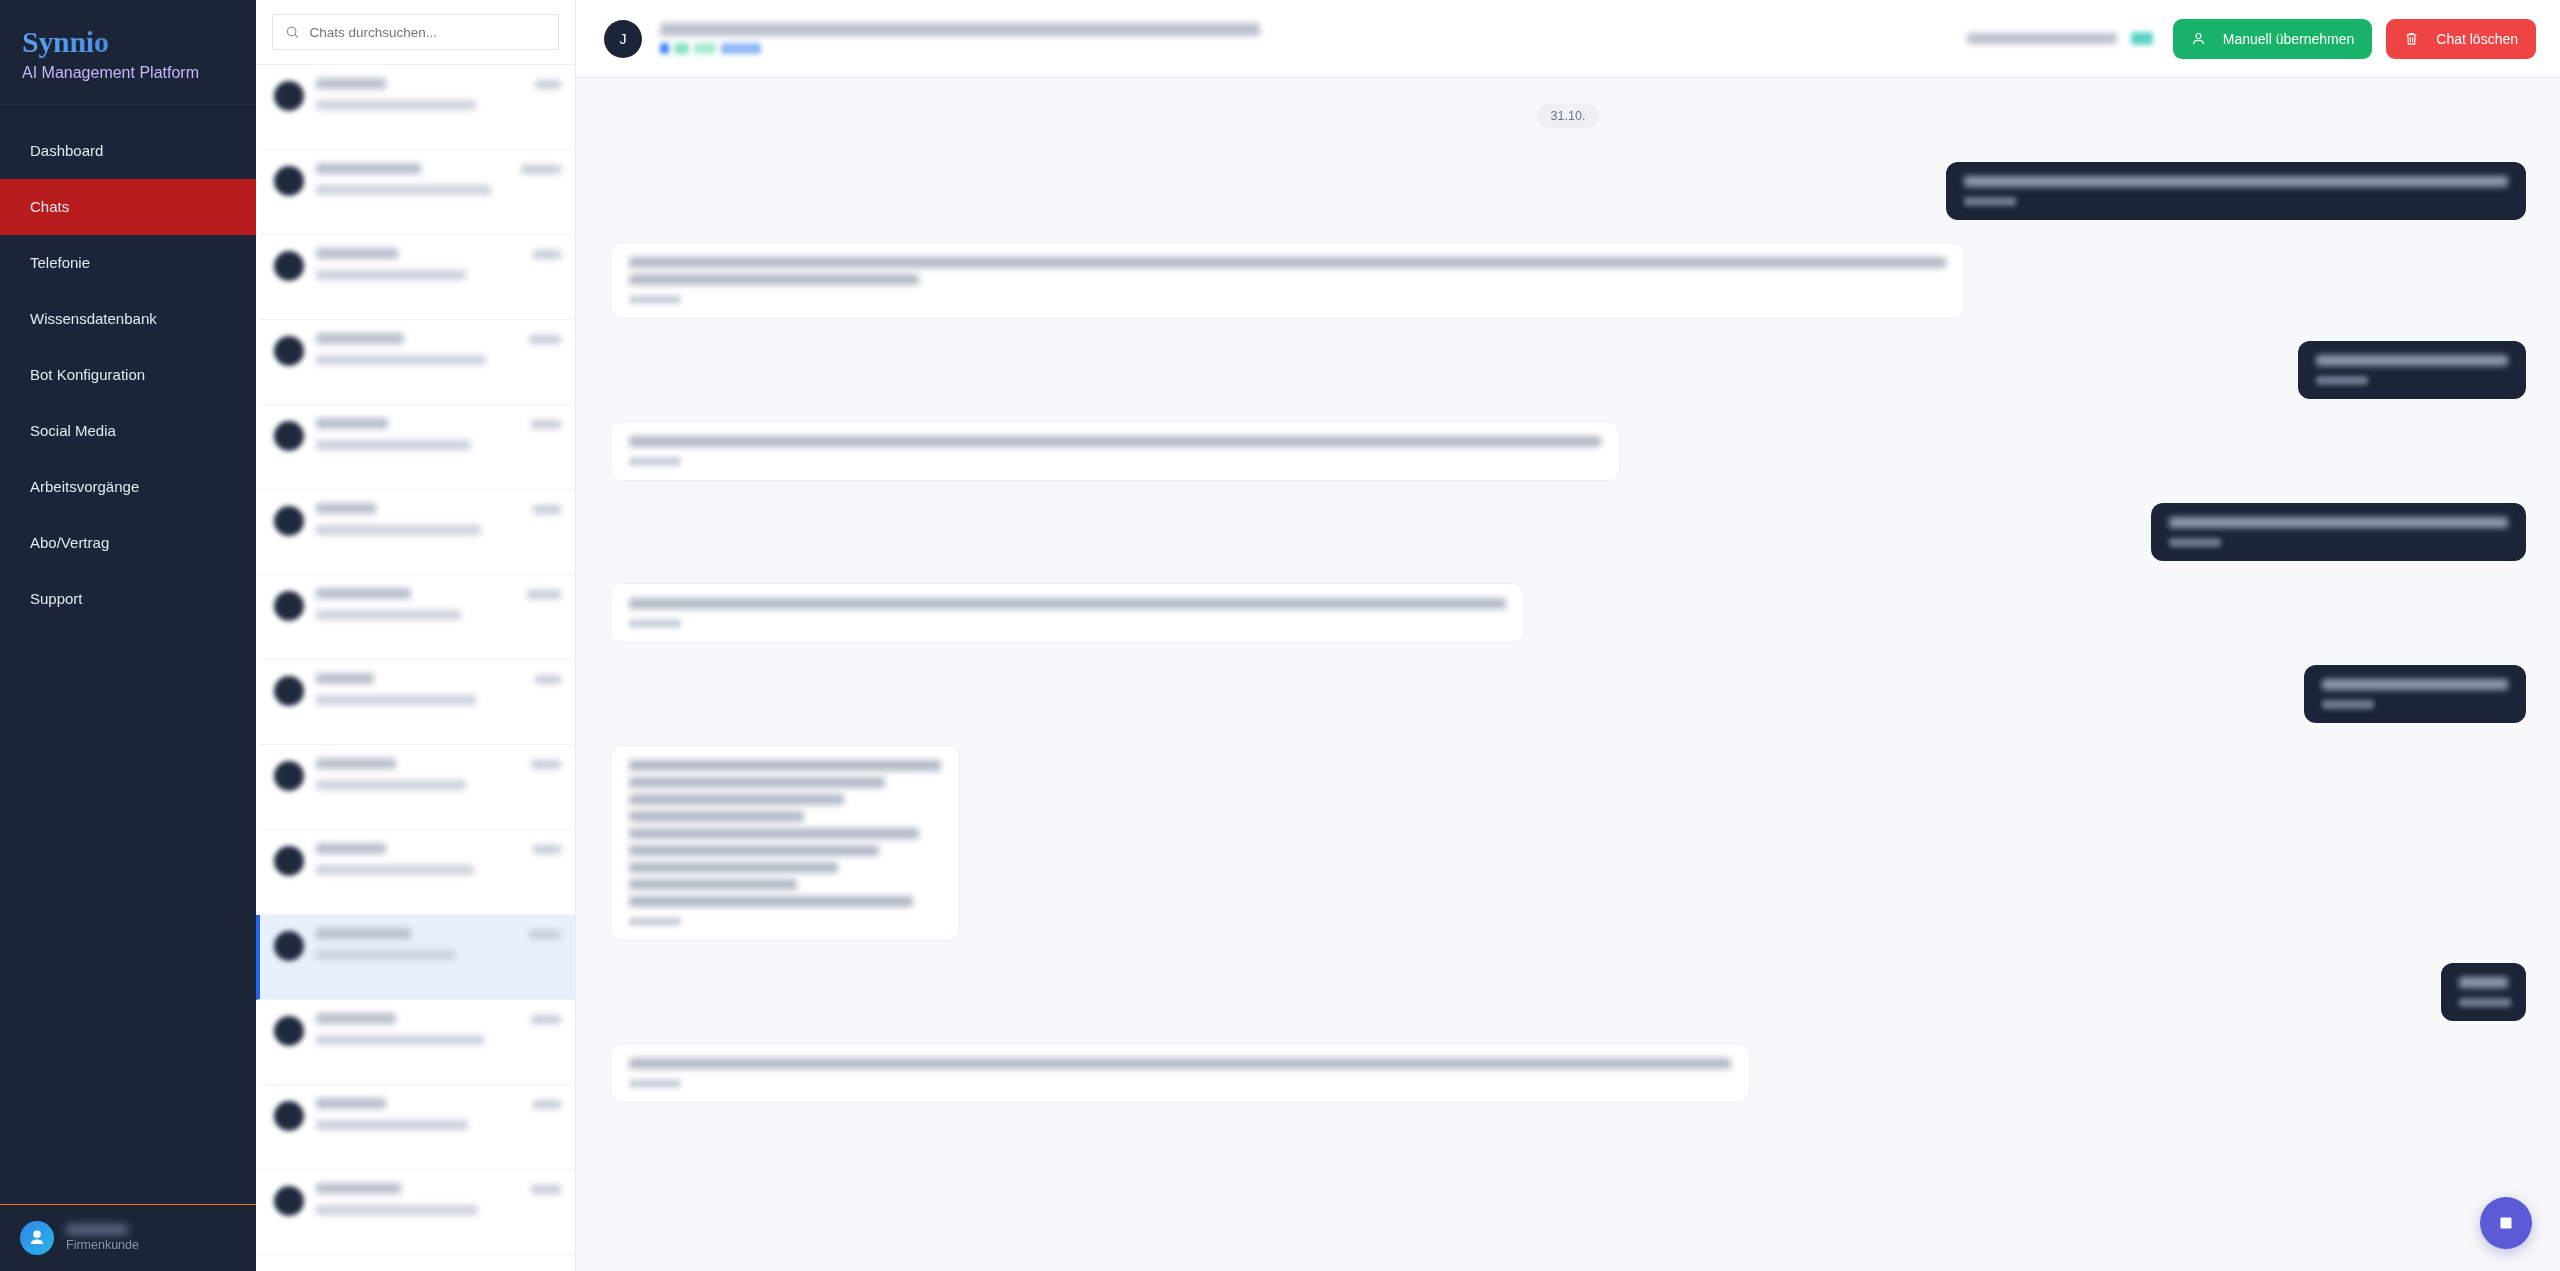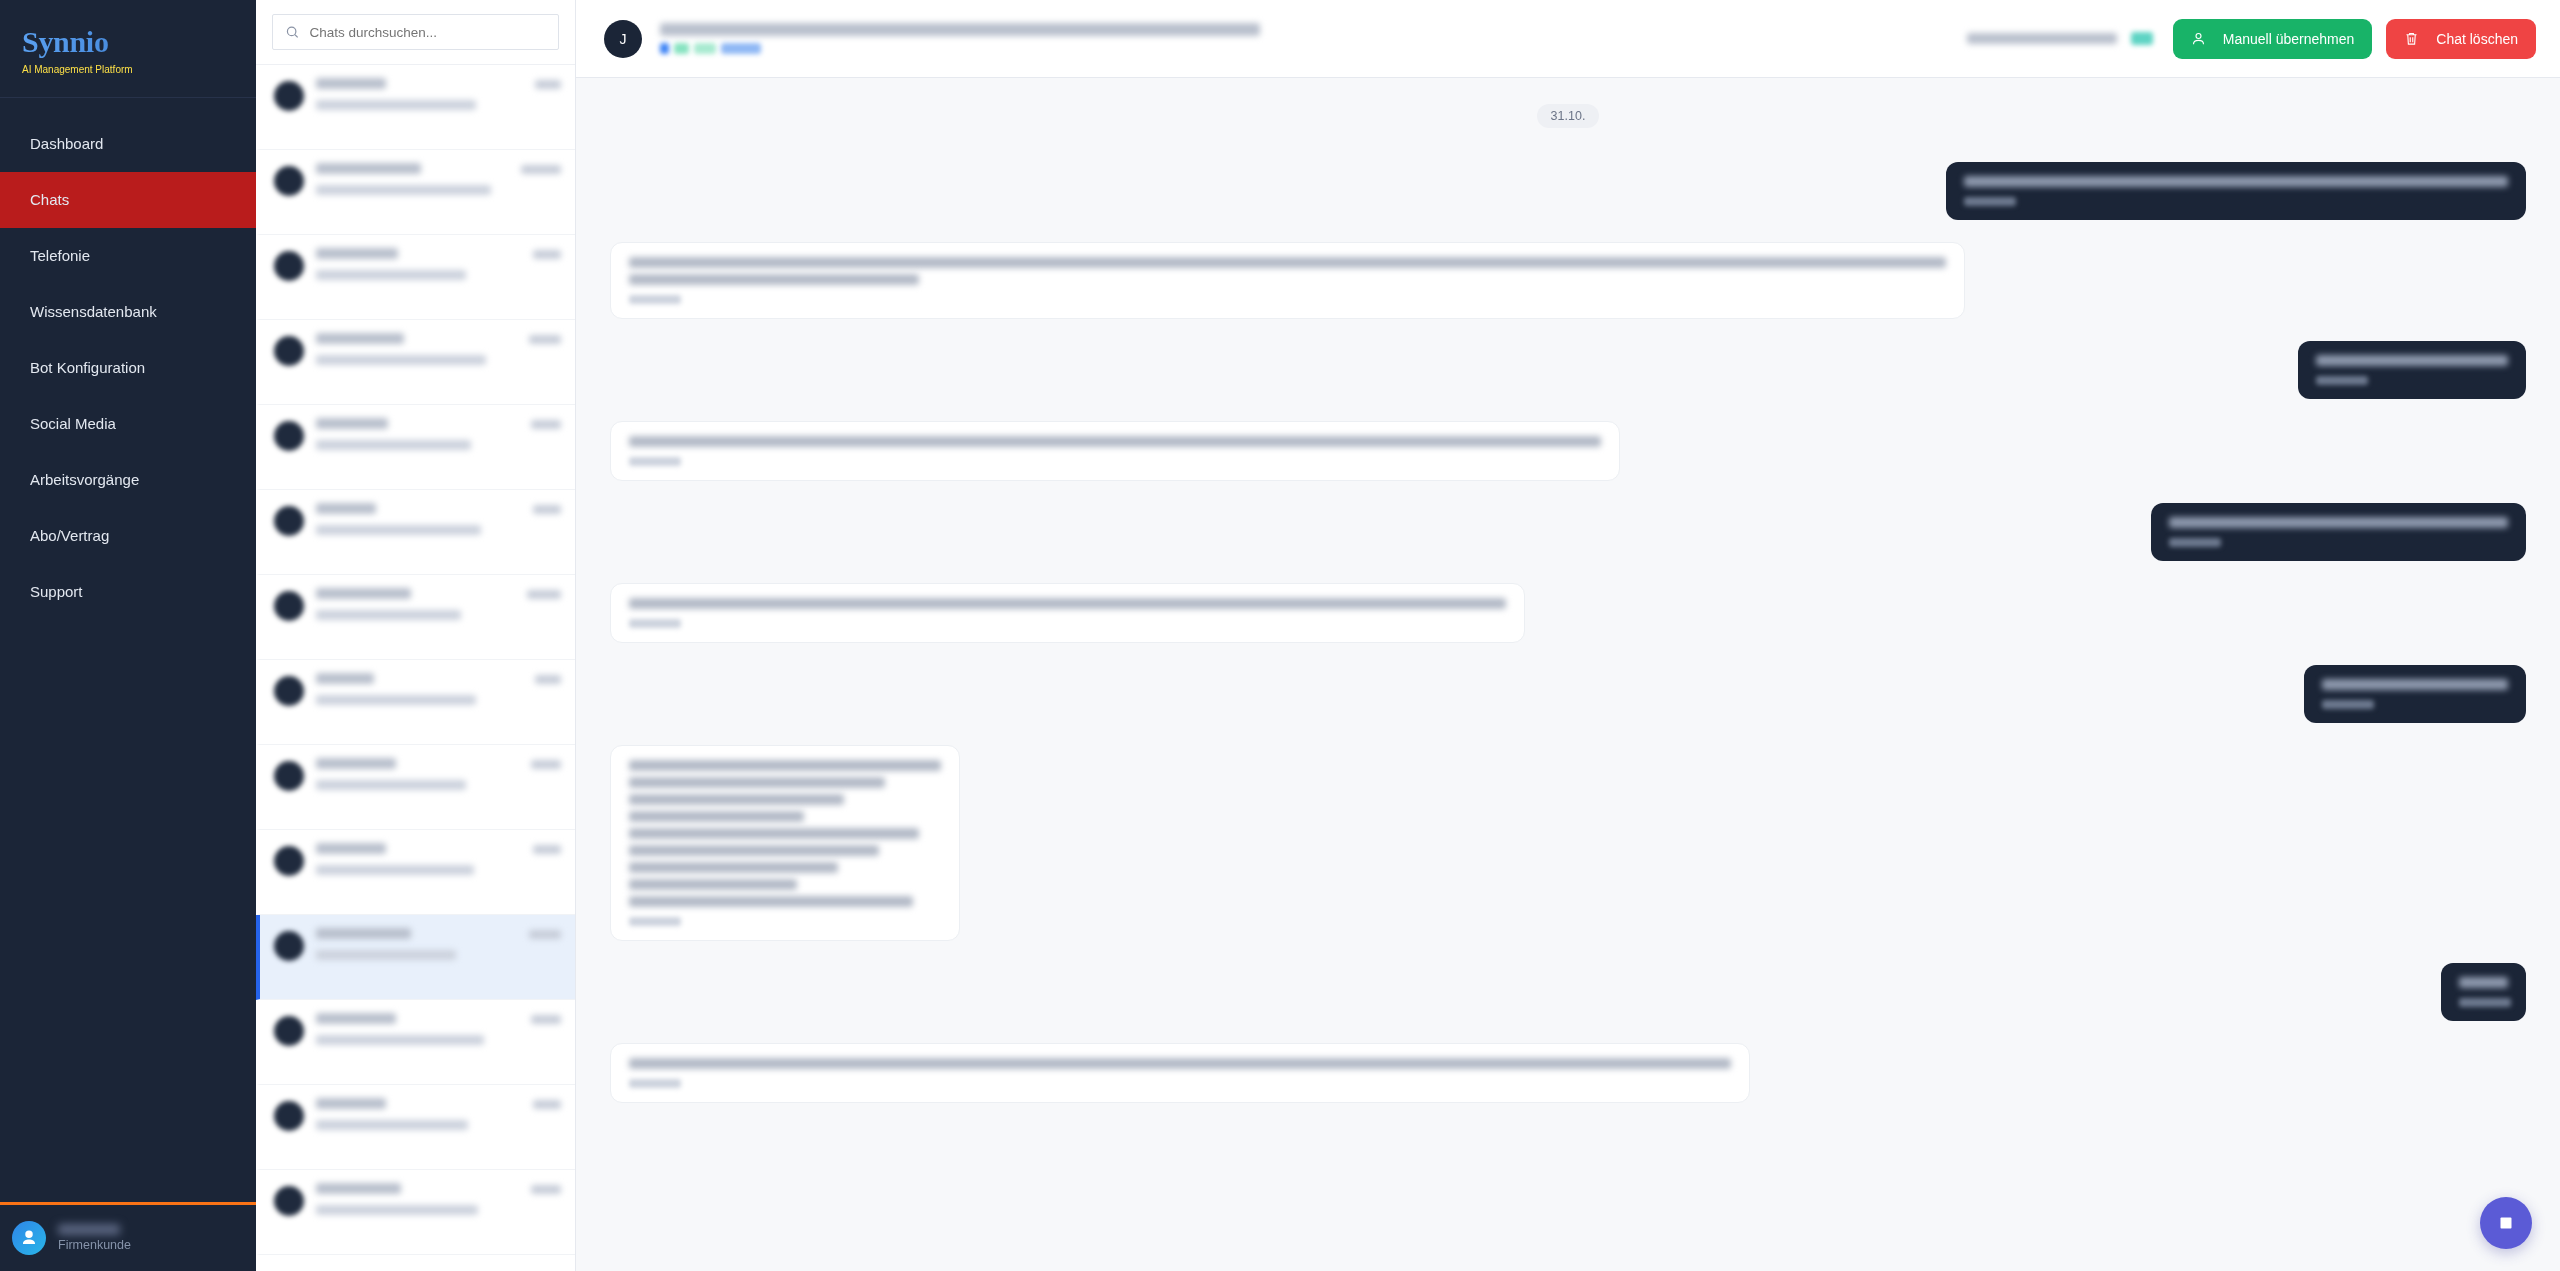--- a/index.html
+++ b/index.html
@@ -17,30 +17,30 @@
   }
   .brand { padding: 26px 0 22px 22px; border-bottom: 1px solid #27324a; }
   .brand-name {
     font-family: "Liberation Serif", serif;
     font-size: 30px; font-weight: 700; color: #4a90e2;
     letter-spacing: -0.3px; line-height: 1.05;
     background: linear-gradient(90deg,#5aa0f0,#2f6fc4);
     -webkit-background-clip: text; background-clip: text;
     -webkit-text-fill-color: transparent;
   }
-  .brand-sub { font-size: 10px; color: #fde047; margin-top: 6px; }
+  .brand-sub { font-size: 16px; color: #c4b5fd; margin-top: 6px; }
   .nav { padding-top: 18px; flex: 1; }
   .nav-item {
     display: block; padding: 11px 0 11px 30px;
     font-size: 15px; color: #e3e8f0; cursor: pointer;
     line-height: 34px;
   }
   .nav-item.active { background: #b91c1c; }
   .user-box {
-    border-top: 3px solid #f97316; padding: 16px 12px;
+    border-top: 1px solid #f97316; padding: 16px 20px;
     display: flex; align-items: center; gap: 12px;
   }
   .avatar-circ {
     width: 34px; height: 34px; border-radius: 50%;
     background: linear-gradient(135deg,#2f86e8,#29b6e8);
     display: flex; align-items: center; justify-content: center;
     flex: 0 0 34px;
   }
   .avatar-circ svg { width: 18px; height: 18px; fill: #fff; }
   .user-meta { display: flex; flex-direction: column; gap: 3px; min-width: 0; }

